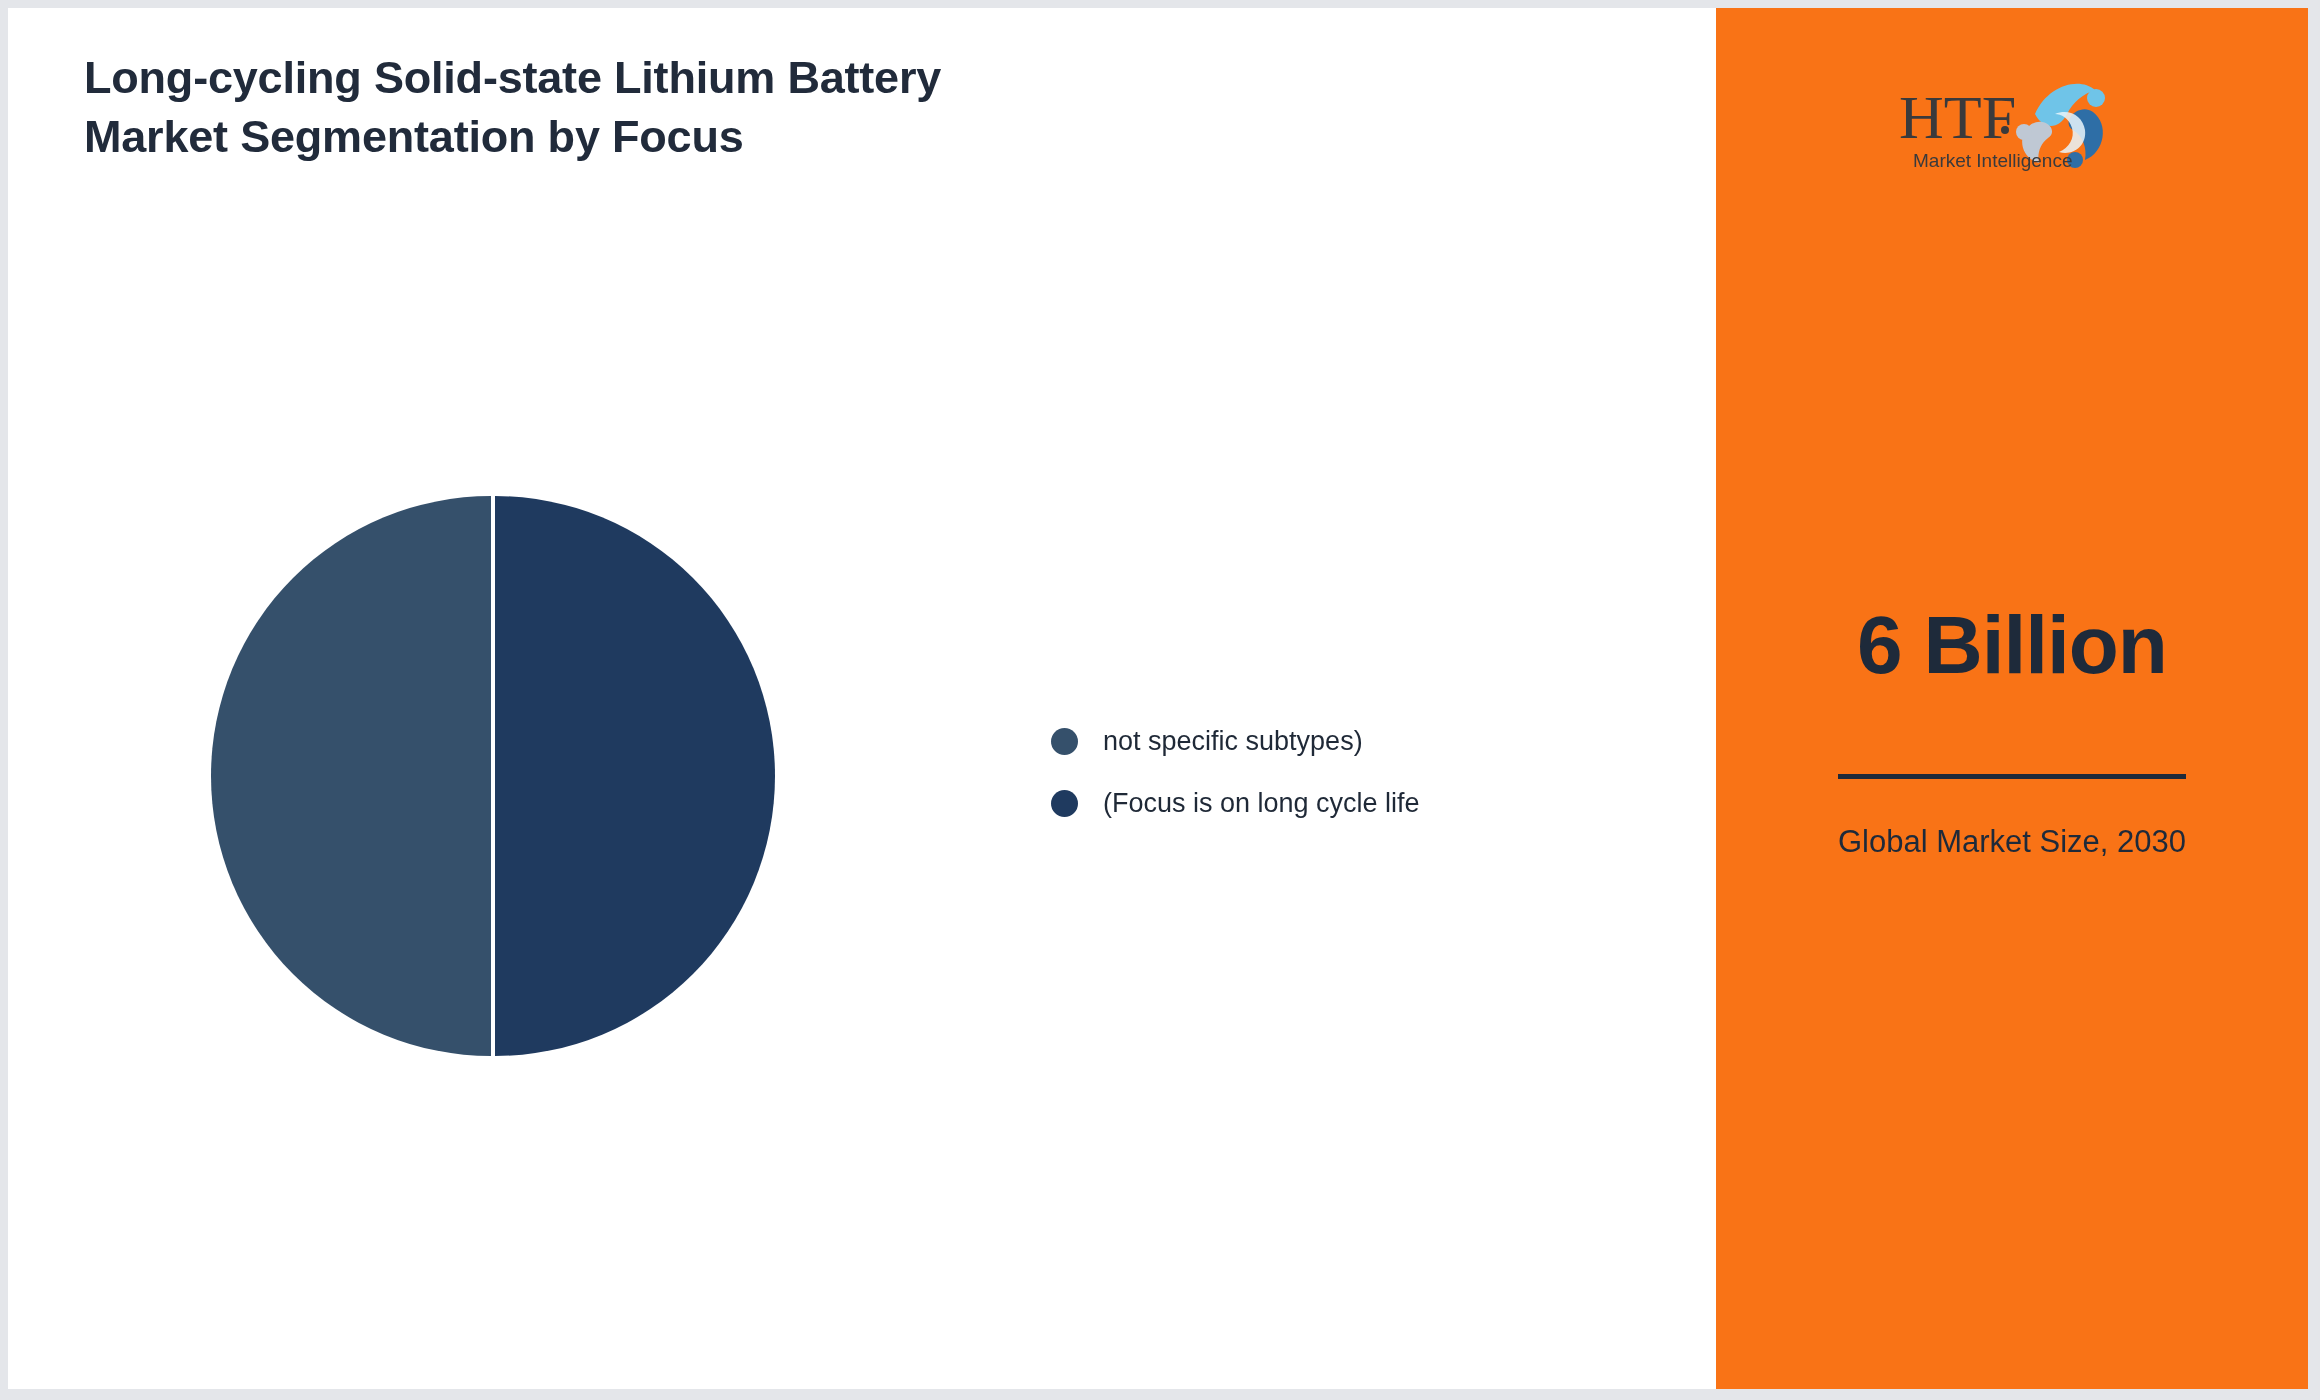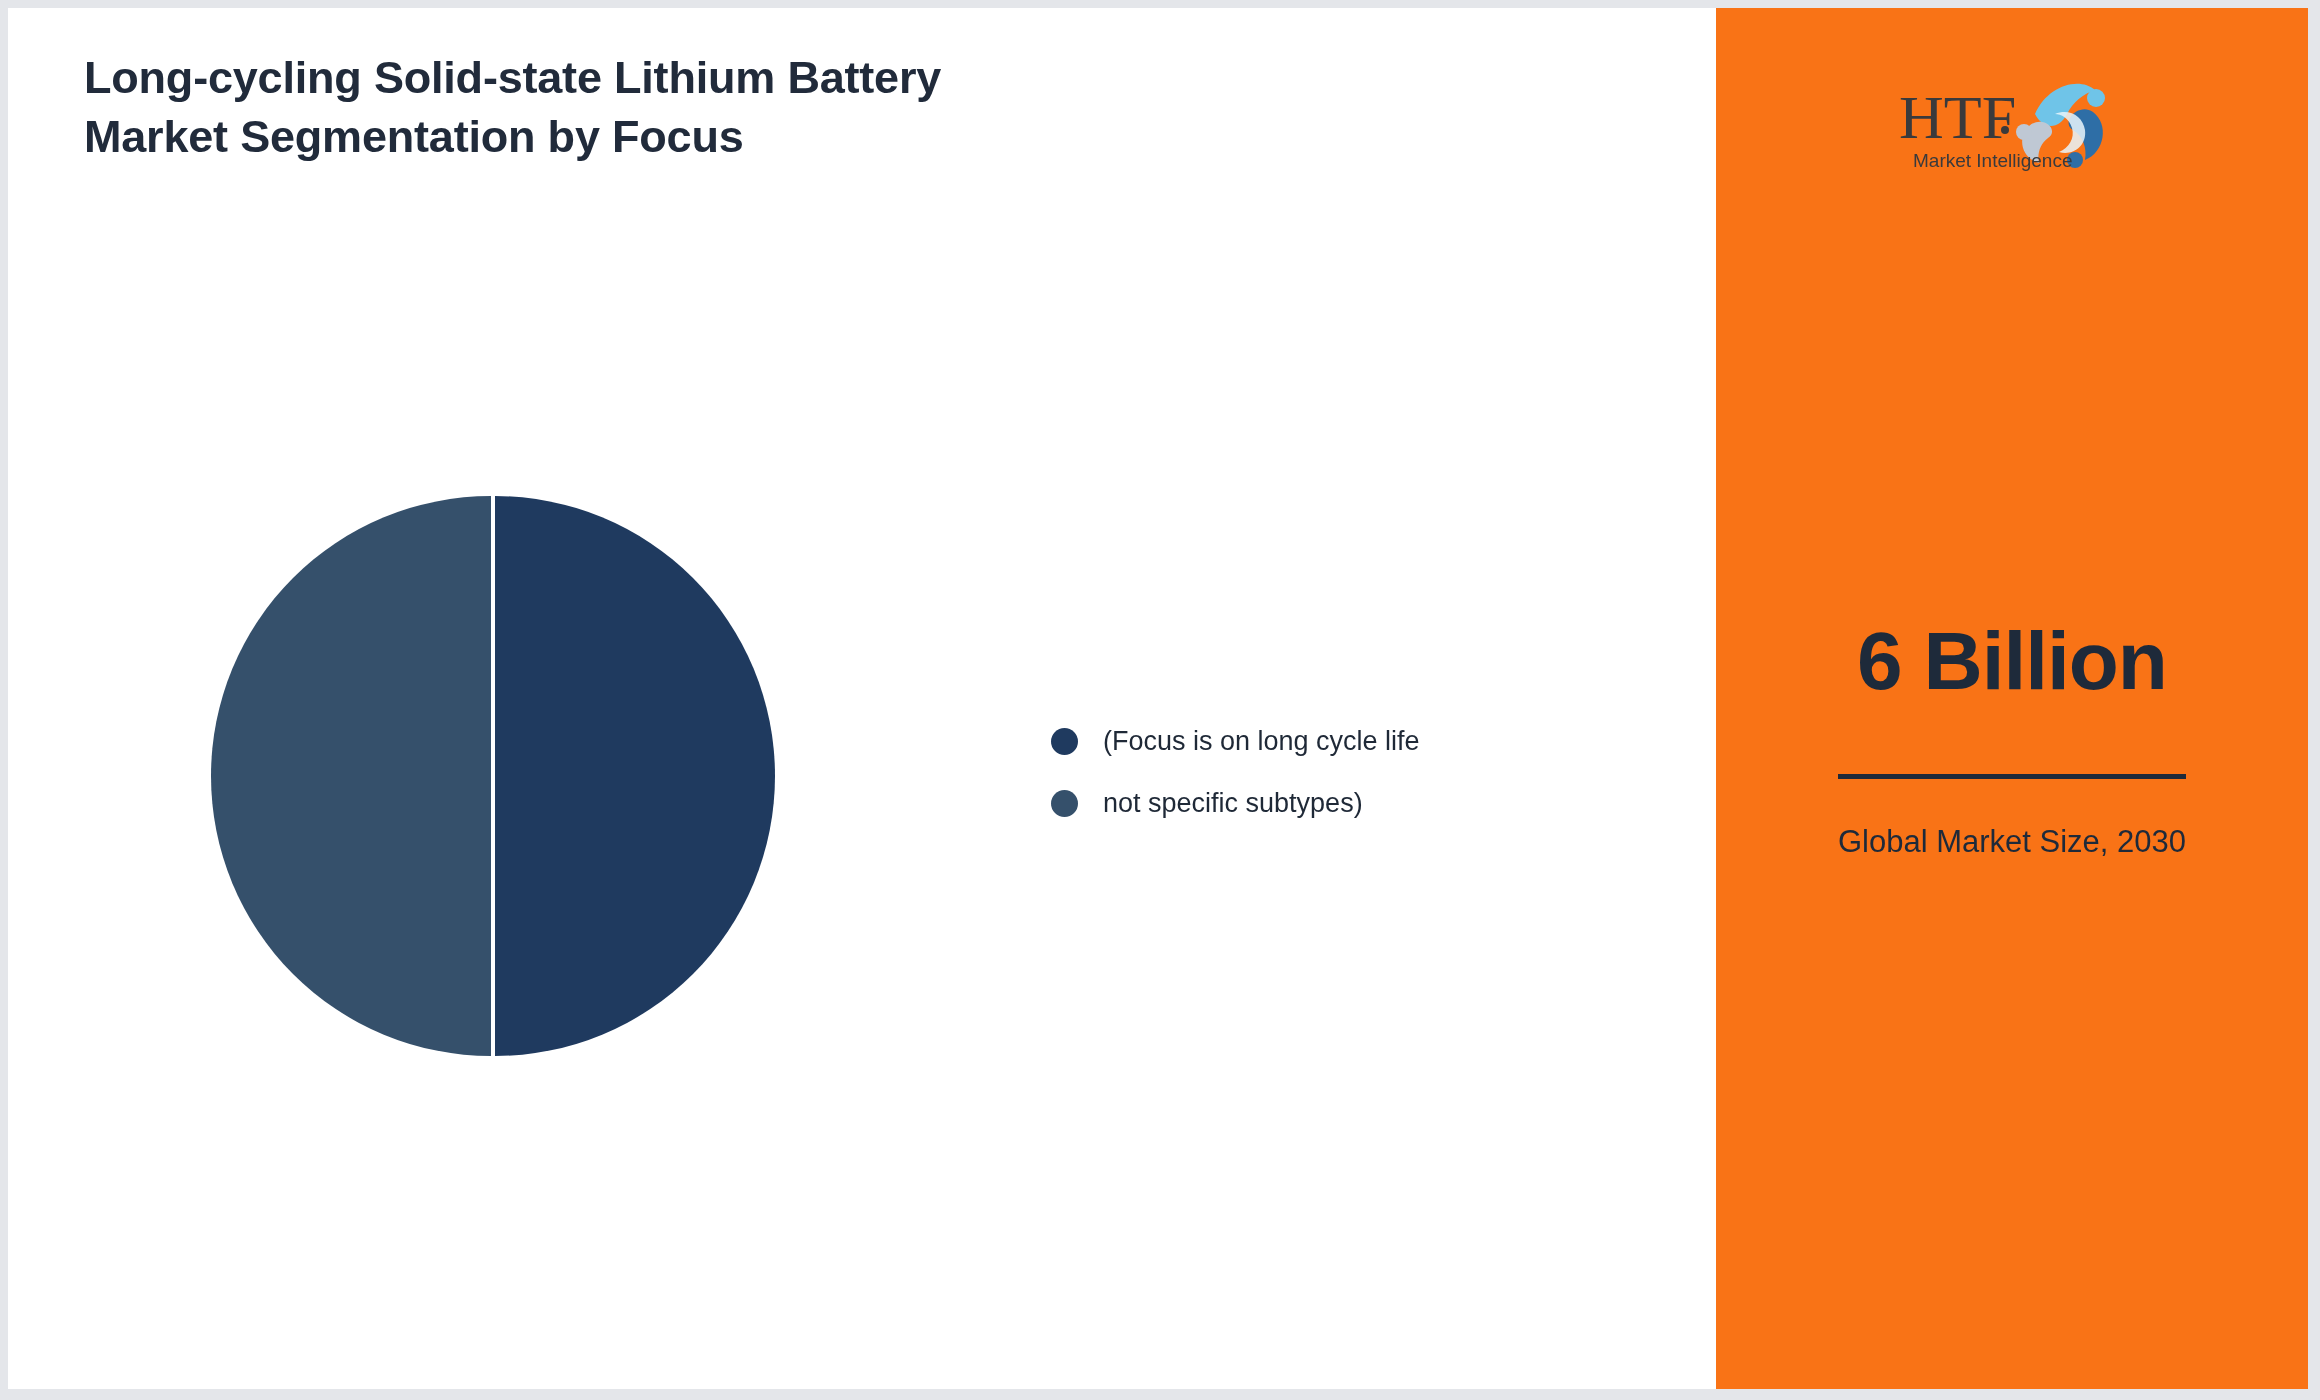--- a/index.html
+++ b/index.html
@@ -96,21 +96,21 @@
     left: 50%;
     top: 60px;
     transform: translateX(-50%);
     width: 230px;
     height: 105px;
   }
 
   #stat-value {
     position: absolute;
     left: 0;
-    top: 606px;
+    top: 590px;
     width: 592px;
     text-align: center;
     font-size: 82px;
     font-weight: bold;
     color: #1E2A3A;
     letter-spacing: -1px;
   }
 
   #stat-divider {
     position: absolute;
@@ -146,26 +146,26 @@
       <svg id="pie-chart-svg" width="580" height="580" viewBox="0 0 580 580">
 
         <path d="M 292 290 L 292 10 A 280 280 0 0 1 292 570 Z" fill="#1F3A5F"></path>
 
         <path d="M 288 290 L 288 570 A 280 280 0 0 1 287.99999999999994 10 Z" fill="#35506B"></path>
       </svg>
     </div>
 
     <div id="chart-legend">
       <div class="legend-item">
+        <span class="legend-swatch" style="background:#35506B"></span>
+        <span class="legend-label">not specific subtypes)</span>
+      </div>
+      <div class="legend-item">
         <span class="legend-swatch" style="background:#1F3A5F"></span>
         <span class="legend-label">(Focus is on long cycle life</span>
-      </div>
-      <div class="legend-item">
-        <span class="legend-swatch" style="background:#35506B"></span>
-        <span class="legend-label">not specific subtypes)</span>
       </div>
     </div>
 
   </div>
 
   <div id="stat-panel">
 
     <svg id="brand-logo" viewBox="0 0 230 105">
 
       <g fill="#3A3A3C" font-family="'Liberation Serif', serif" font-size="62">

